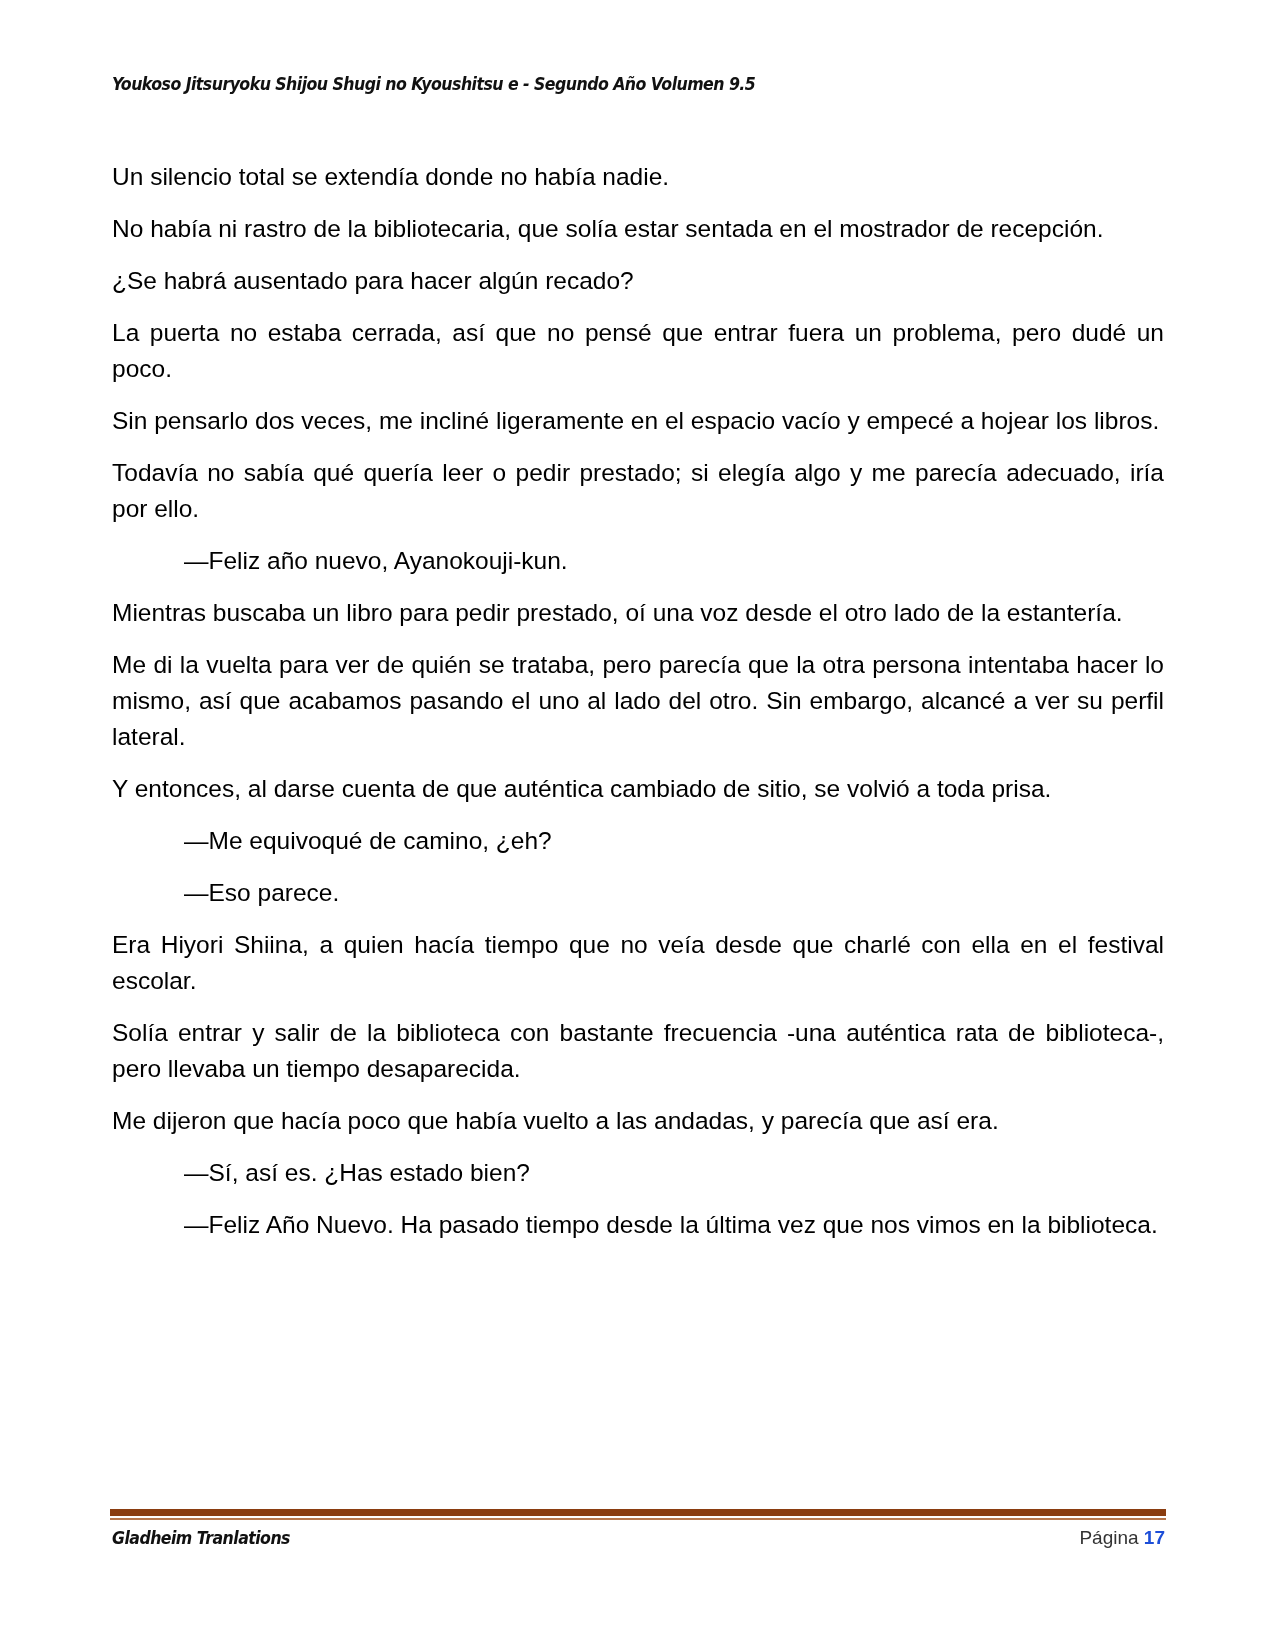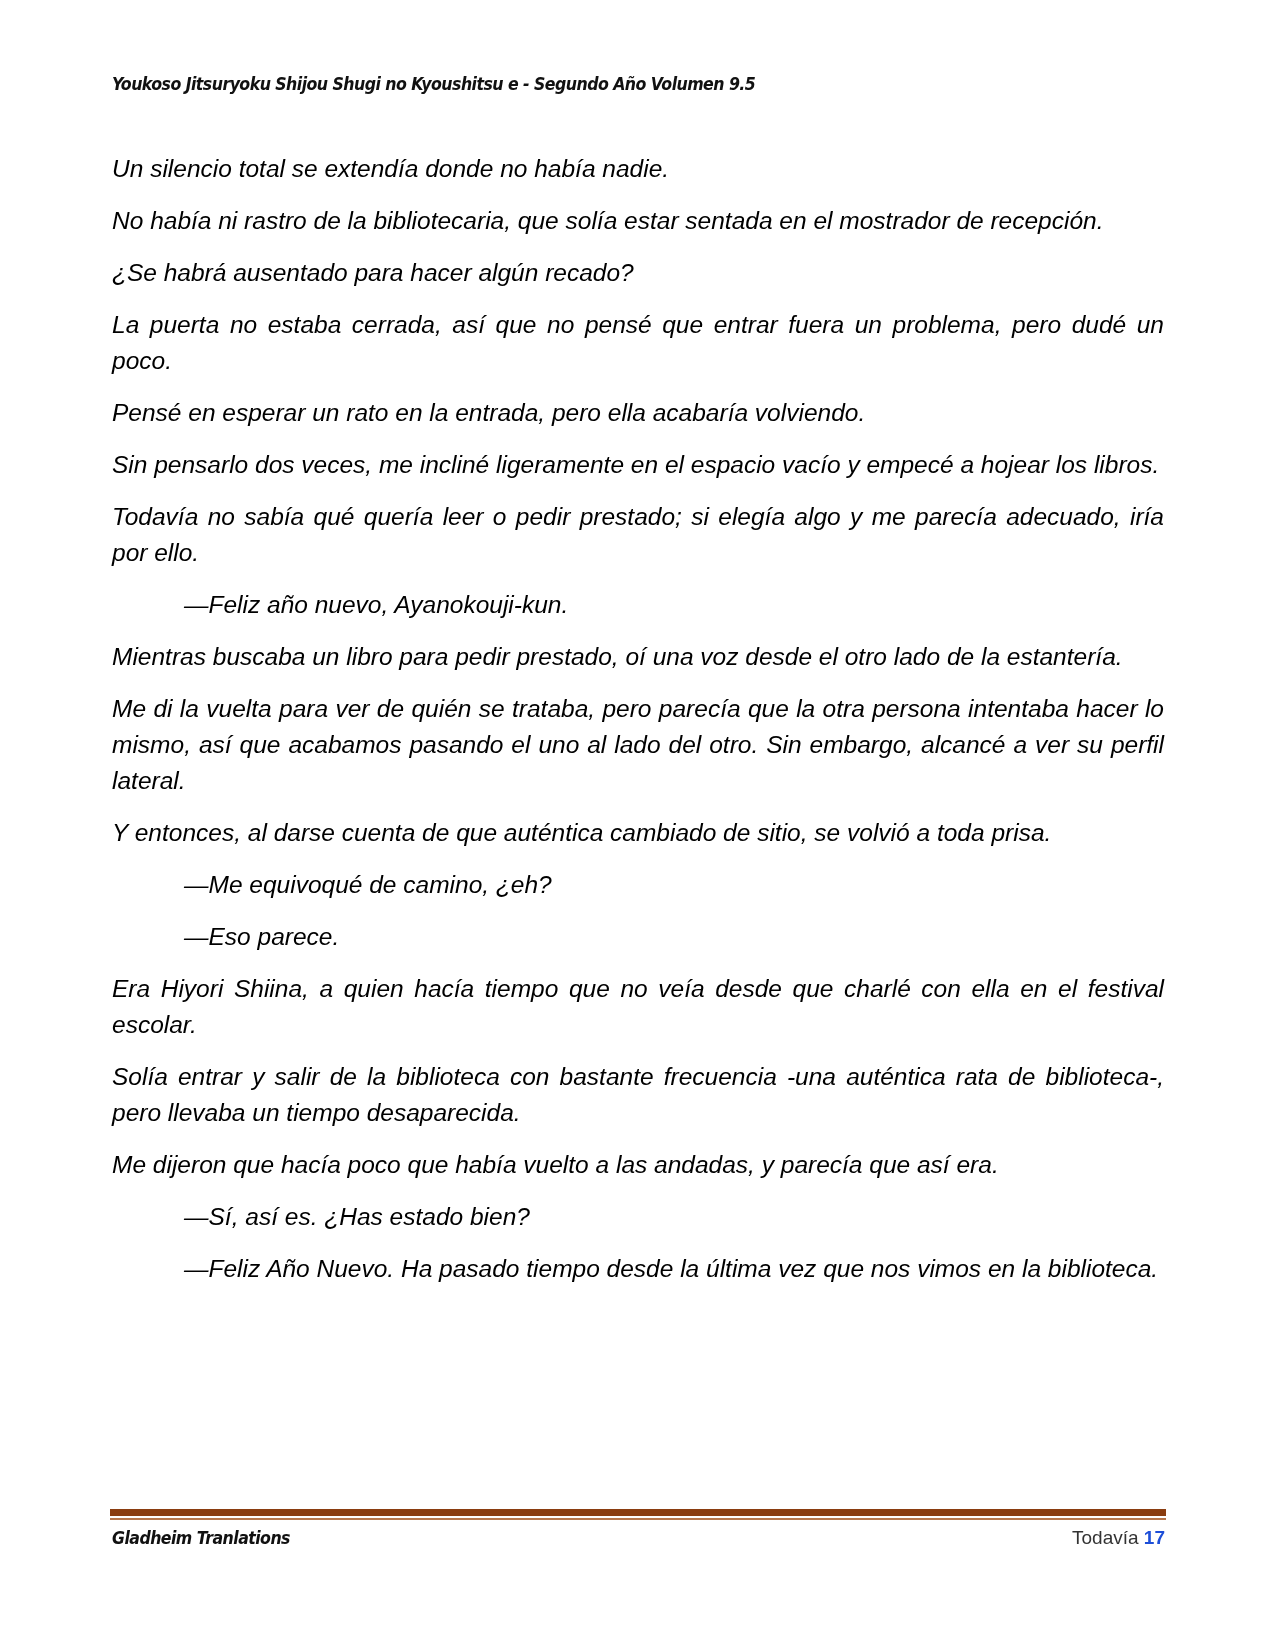--- a/index.html
+++ b/index.html
@@ -14,21 +14,21 @@
     font-size: 17px; letter-spacing: -0.6px;
     color: #111;
     transform: scaleX(0.93); transform-origin: left center;
   }
   .body-text {
     position: absolute; left: 112px; top: 151px; width: 1052px;
     font-family: "Liberation Sans", sans-serif;
     font-size: 24.5px; line-height: 36px; color: #000;
   }
   .body-text p {
-    margin: 0 0 16px 0; text-align: justify; font-style: italic;
+    margin: 8px 0 16px 0; text-align: justify;
   }
   .body-text p.dialogue { text-indent: 72px; }
   .footer-rule {
     position: absolute; left: 110px; top: 1509px; width: 1056px;
   }
   .footer-rule .thick { height: 7px; background: #8a3d10; }
   .footer-rule .gap { height: 2px; background: #fff; }
   .footer-rule .thin { height: 2px; background: #b7774c; }
   .footer-left {
     position: absolute; left: 112px; top: 1528px;
@@ -48,21 +48,20 @@
 <body>
 
 <div class="page">
   <div class="header-title">Youkoso Jitsuryoku Shijou Shugi no Kyoushitsu e - Segundo Año Volumen 9.5</div>
 
   <div class="body-text">
     <p class="narration">Un silencio total se extendía donde no había nadie.</p>
     <p class="narration">No había ni rastro de la bibliotecaria, que solía estar sentada en el mostrador de recepción.</p>
     <p class="narration">¿Se habrá ausentado para hacer algún recado?</p>
     <p class="narration">La puerta no estaba cerrada, así que no pensé que entrar fuera un problema, pero dudé un poco.</p>
-    <p class="narration">Pensé en esperar un rato en la entrada, pero ella acabaría volviendo.</p>
     <p class="narration">Sin pensarlo dos veces, me incliné ligeramente en el espacio vacío y empecé a hojear los libros.</p>
     <p class="narration">Todavía no sabía qué quería leer o pedir prestado; si elegía algo y me parecía adecuado, iría por ello.</p>
     <p class="dialogue">—Feliz año nuevo, Ayanokouji-kun.</p>
     <p class="narration">Mientras buscaba un libro para pedir prestado, oí una voz desde el otro lado de la estantería.</p>
     <p class="narration">Me di la vuelta para ver de quién se trataba, pero parecía que la otra persona intentaba hacer lo mismo, así que acabamos pasando el uno al lado del otro. Sin embargo, alcancé a ver su perfil lateral.</p>
     <p class="narration">Y entonces, al darse cuenta de que auténtica cambiado de sitio, se volvió a toda prisa.</p>
     <p class="dialogue">—Me equivoqué de camino, ¿eh?</p>
     <p class="dialogue">—Eso parece.</p>
     <p class="narration">Era Hiyori Shiina, a quien hacía tiempo que no veía desde que charlé con ella en el festival escolar.</p>
     <p class="narration">Solía entrar y salir de la biblioteca con bastante frecuencia -una auténtica rata de biblioteca-, pero llevaba un tiempo desaparecida.</p>
@@ -72,16 +71,16 @@
   </div>
 
   <div class="footer-rule">
     <div class="thick"></div>
     <div class="gap"></div>
     <div class="thin"></div>
   </div>
 
   <div class="footer-left">Gladheim Tranlations</div>
   <div class="footer-right">
-    <span>Todavía</span>
+    <span>Página</span>
     <span class="num">17</span>
   </div>
 </div>
 
 </body></html>

